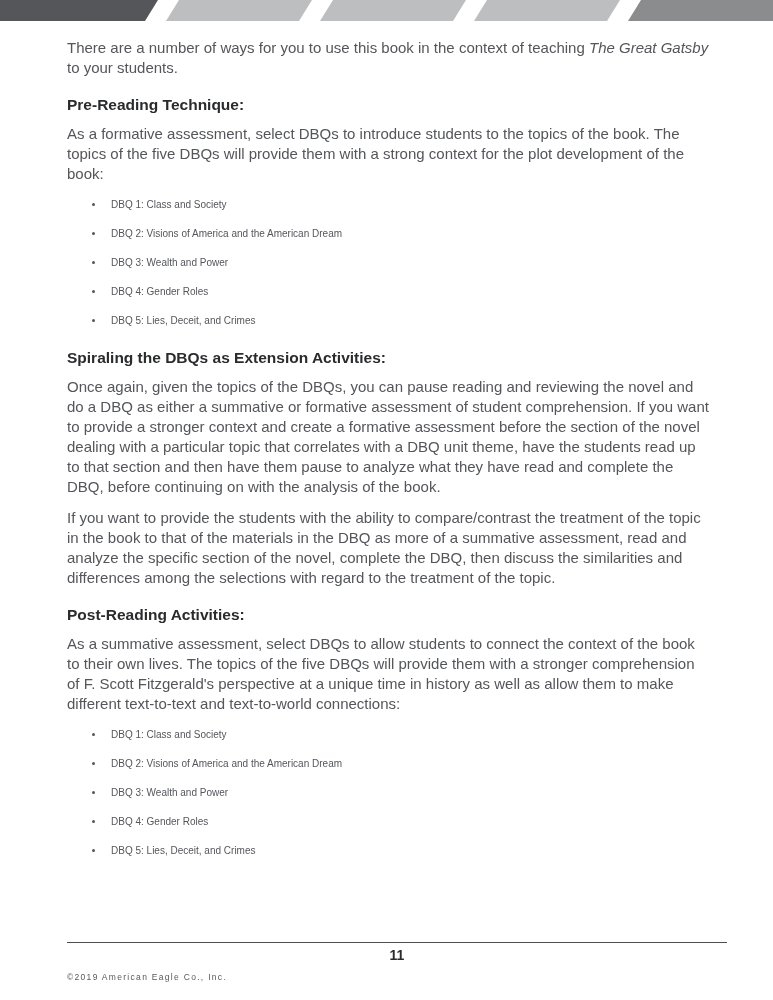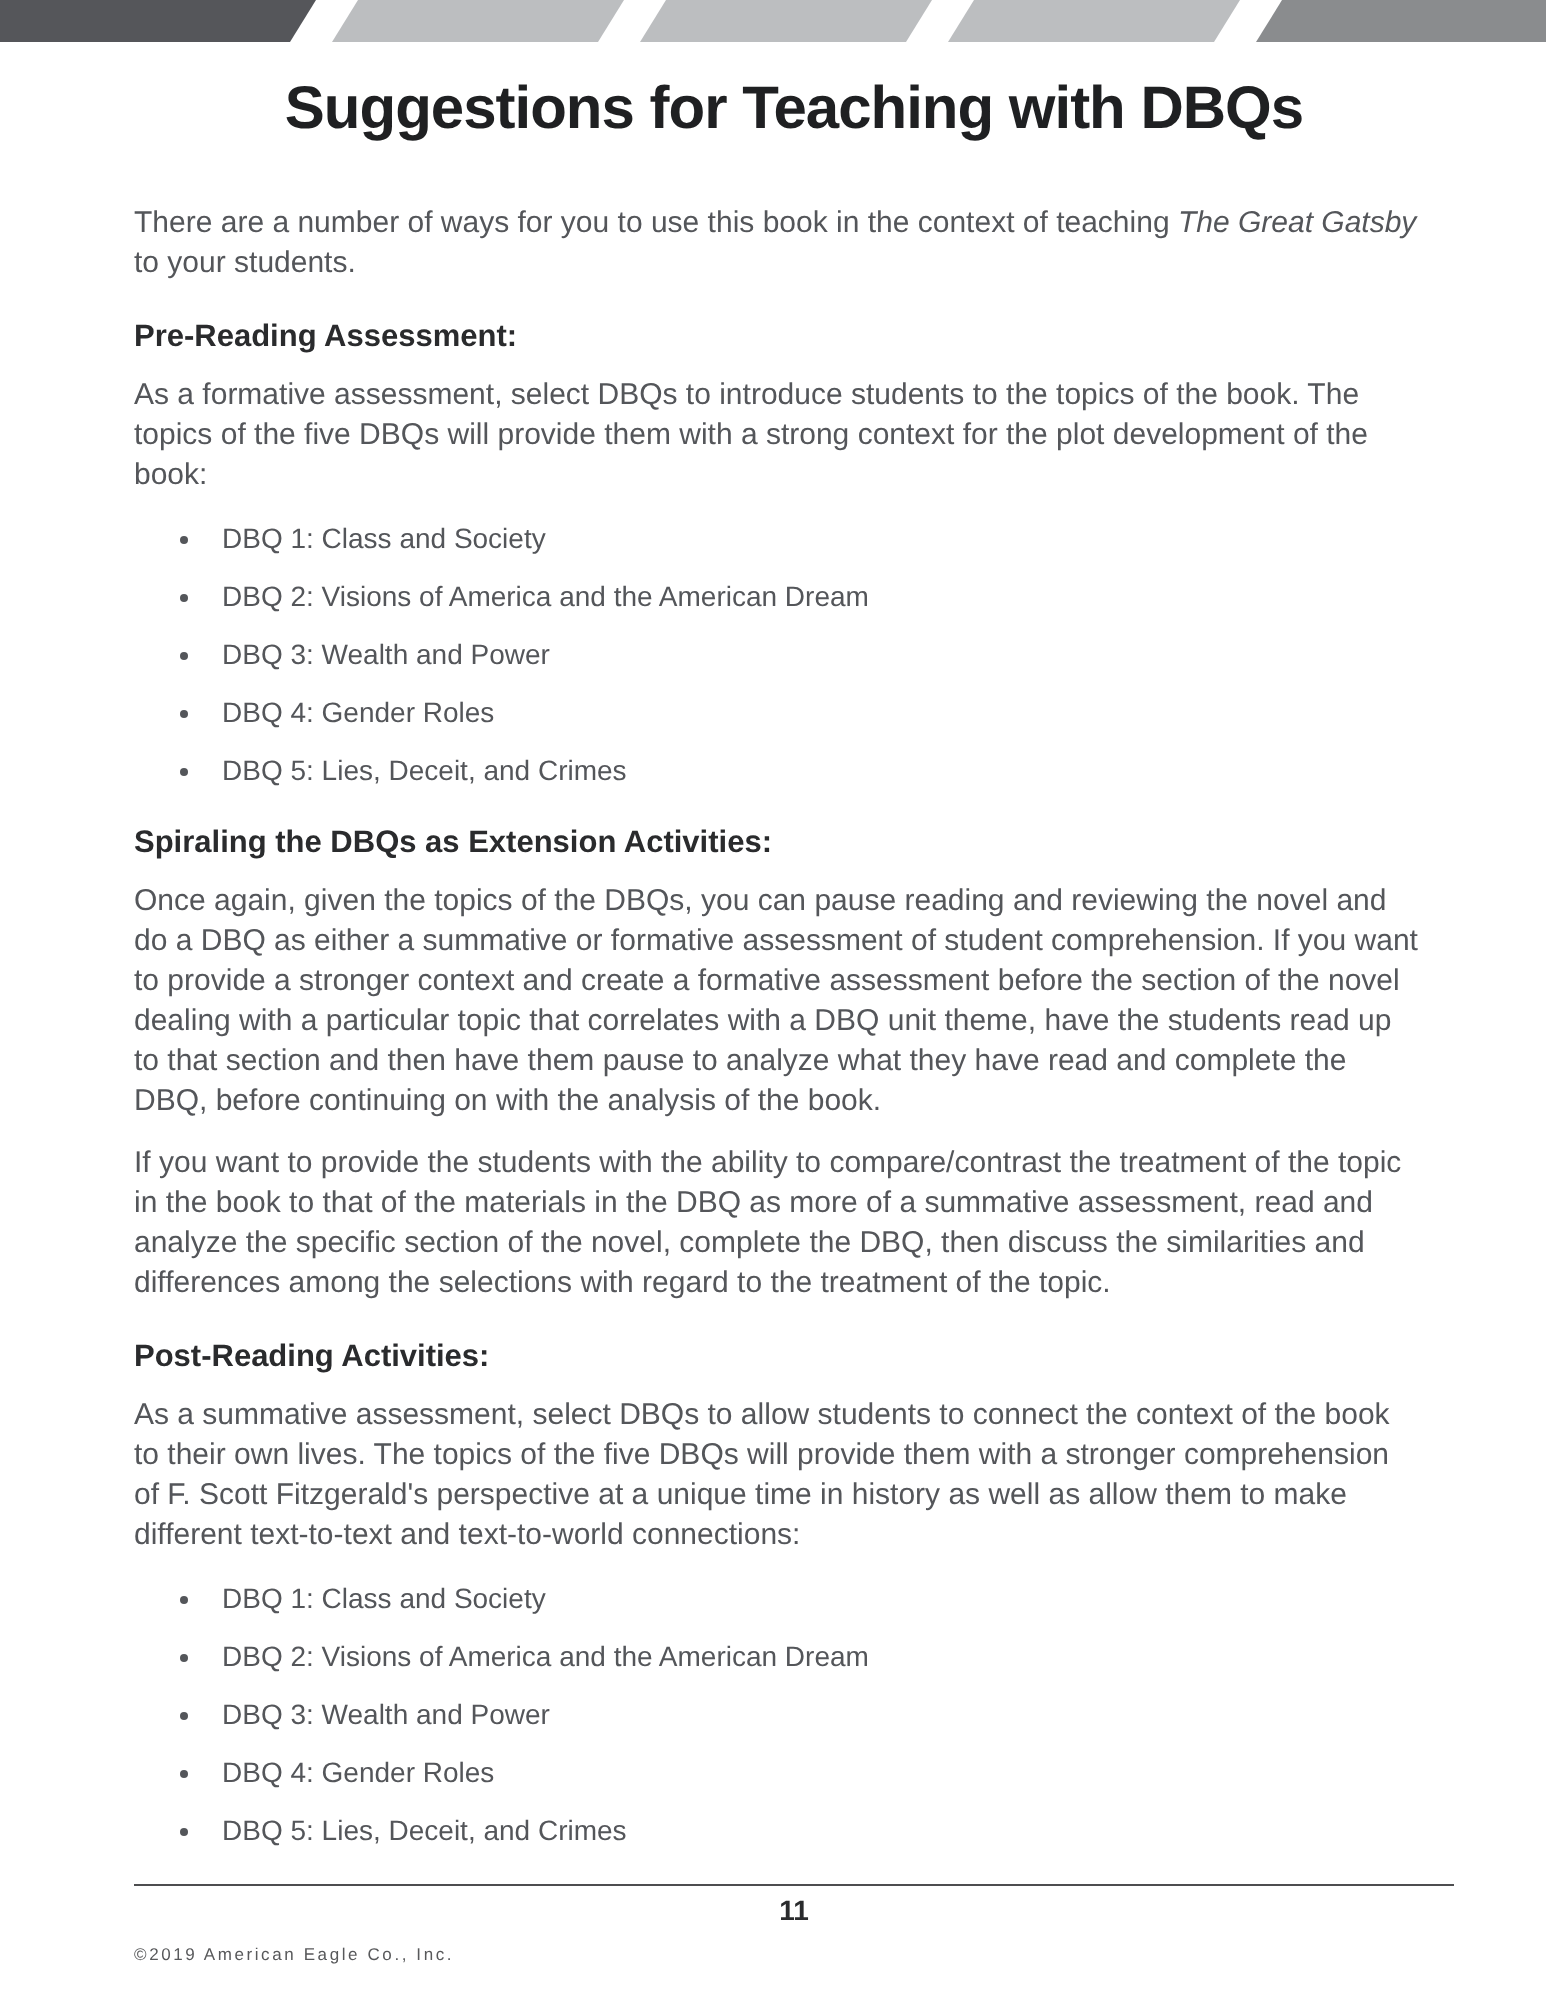--- a/index.html
+++ b/index.html
@@ -53,21 +53,21 @@
     color: #2a2b2d;
     margin: 17px 0 9px 0;
   }
 
   ul.dbq-list {
     margin: 3px 0 14px 0;
     padding-left: 38px;
     list-style: disc;
   }
   ul.dbq-list li {
-    font-size: 14px;
+    font-size: 10px;
     line-height: 20px;
     margin-bottom: 9px;
     padding-left: 6px;
   }
 
   em { font-style: italic; }
 
   .footer {
     position: absolute;
     left: 67px;
@@ -107,25 +107,24 @@
 <div class="tabs">
   <div class="tab tab-1" style="background: rgb(85, 86, 90);"></div>
   <div class="tab tab-2" style="background: rgb(188, 190, 192);"></div>
   <div class="tab tab-3" style="background: rgb(188, 190, 192);"></div>
   <div class="tab tab-4" style="background: rgb(188, 190, 192);"></div>
   <div class="tab tab-5" style="background: rgb(138, 140, 142);"></div>
 </div>
 
 <div class="content">
 
-  <h1 class="page-title">Suggestions for Teaching with DBQs</h1>
 
   <p class="body-text"><span>There are a number of ways for you to use this book in the context of teaching </span><em>The Great Gatsby</em><span> to your students.</span></p>
 
-  <h2 class="section-heading">Pre-Reading Assessment:</h2>
+  <h2 class="section-heading">Pre-Reading Technique:</h2>
   <p class="body-text">As a formative assessment, select DBQs to introduce students to the topics of the book. The topics of the five DBQs will provide them with a strong context for the plot development of the book:</p>
 
   <ul class="dbq-list">
     <li>DBQ 1: Class and Society</li>
     <li>DBQ 2: Visions of America and the American Dream</li>
     <li>DBQ 3: Wealth and Power</li>
     <li>DBQ 4: Gender Roles</li>
     <li>DBQ 5: Lies, Deceit, and Crimes</li>
   </ul>
 

